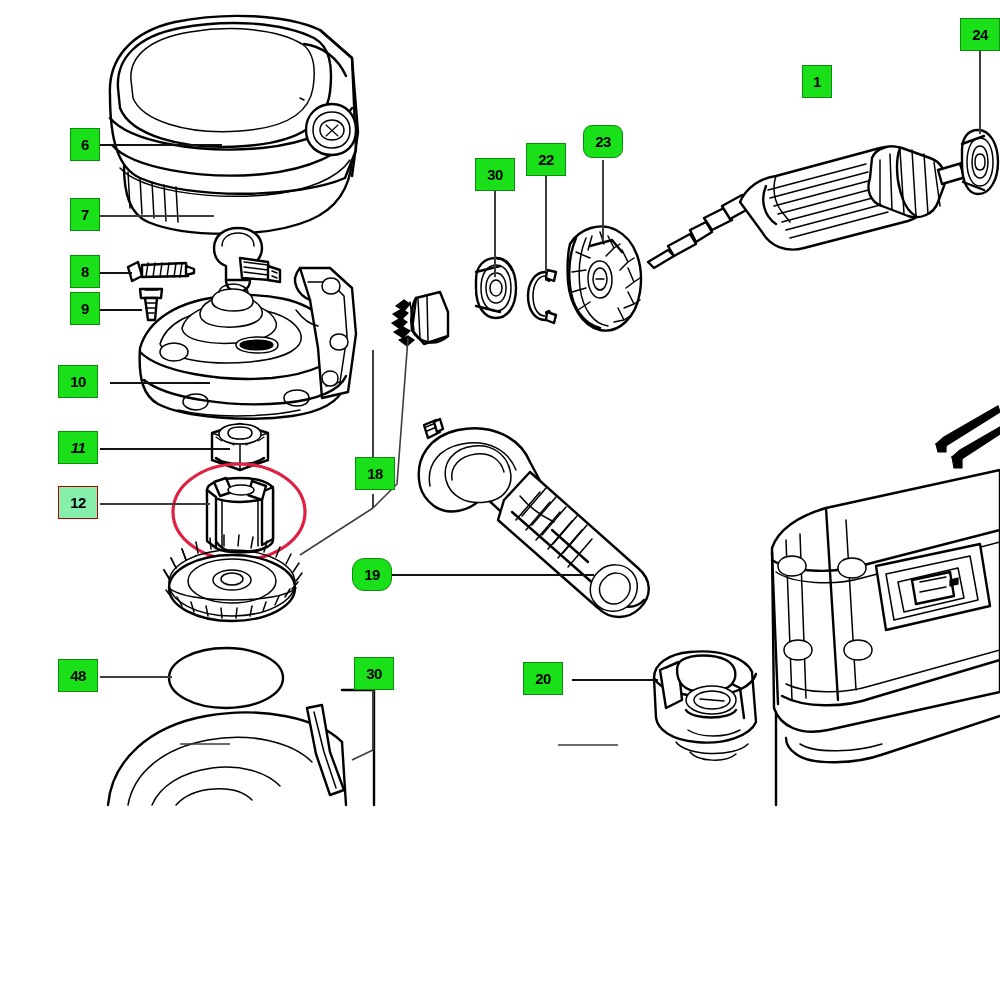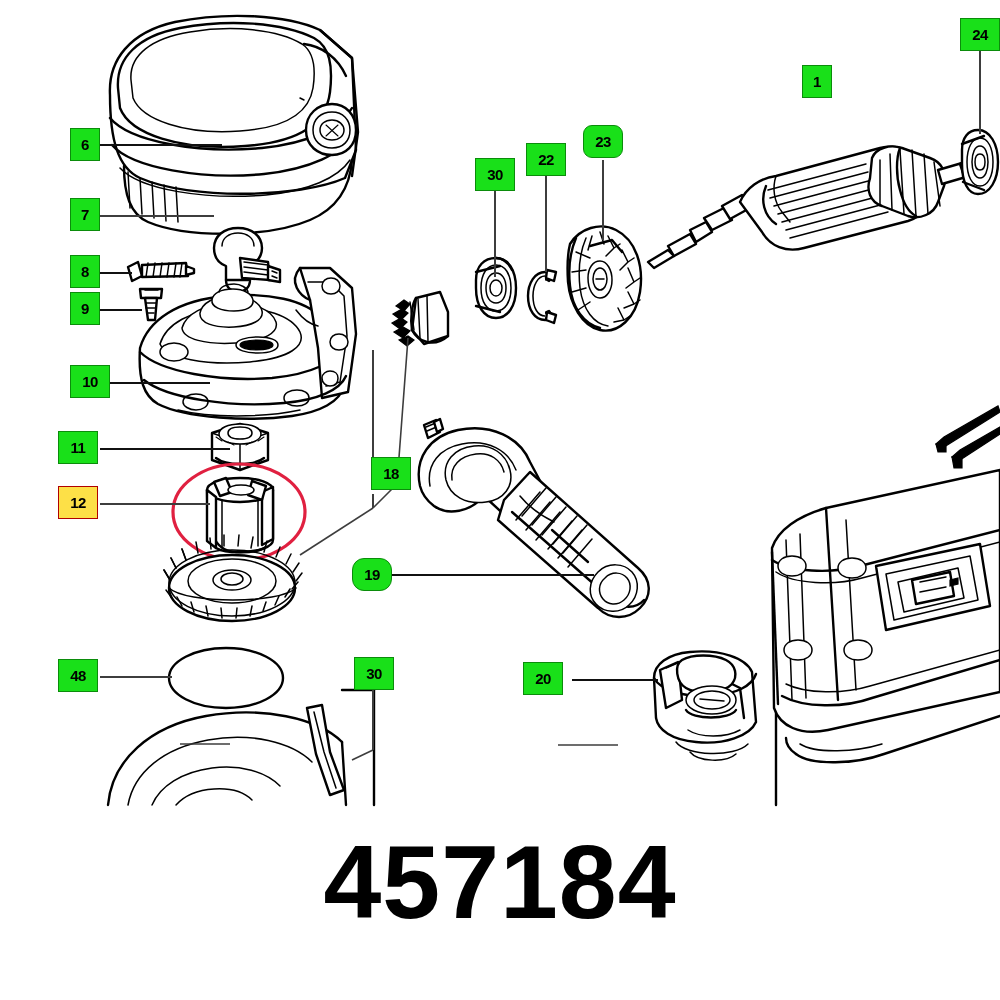--- a/index.html
+++ b/index.html
@@ -19,21 +19,21 @@
     font-family:"Liberation Sans","DejaVu Sans",sans-serif;
     font-size:15px;font-weight:700;line-height:1;
     color:#000000;
     background:#19E019;
     border:1px solid #0b8c0b;
     box-sizing:border-box;
     letter-spacing:-0.5px;
     padding-bottom:1px;
     z-index:20;
   }
-  .callout.hot{background:#fde047;border-color:#b00000;}
+  .callout.hot{background:#86efac;border-color:#b00000;}
   .callout.w1{width:30px;height:33px;}
   .callout.w2{width:40px;height:33px;}
 
   
   .leader{position:absolute;background:#3d3d3d;z-index:10;}
   .leader.h{height:1.6px;}
   .leader.v{width:1.6px;}
   .leader.dark{background:#111;height:2.2px;}
 
   
@@ -462,33 +462,32 @@
     <path d="M373 508 L300 555" fill="none" stroke="#3d3d3d" stroke-width="1.6"></path>
     <path d="M373 750 L352 760" fill="none" stroke="#3d3d3d" stroke-width="1.6"></path>
     <path d="M180 744 L230 744" fill="none" stroke="#3d3d3d" stroke-width="1.6"></path>
     <path d="M558 745 L618 745" fill="none" stroke="#3d3d3d" stroke-width="1.6"></path>
   </svg>
 
   <div class="callout w1" style="left:70px;top:128px;">6</div>
   <div class="callout w1" style="left:70px;top:198px;">7</div>
   <div class="callout w1" style="left:70px;top:255px;">8</div>
   <div class="callout w1" style="left:70px;top:292px;">9</div>
-  <div class="callout w2" style="left:58px;top:365px;margin-left:12px;">10</div>
-  <div class="callout w2" style="left:58px;top:431px;">11</div>
+  <div class="callout w2" style="left:58px;top:365px;">10</div>
+  <div class="callout w2" style="left:58px;top:431px;font-style:italic;">11</div>
   <div class="callout w2 hot" style="left:58px;top:486px;">12</div>
   <div class="callout w2" style="left:58px;top:659px;">48</div>
 
-  <div class="callout w2" style="left:371px;top:457px;text-align:right;">18</div>
+  <div class="callout w2" style="left:355px;top:457px;text-align:right;">18</div>
   <div class="callout w2" style="left:352px;top:558px;border-radius:12px;">19</div>
   <div class="callout w2" style="left:354px;top:657px;">30</div>
 
   <div class="callout w2" style="left:475px;top:158px;">30</div>
   <div class="callout w2" style="left:526px;top:143px;">22</div>
   <div class="callout w2" style="left:583px;top:125px;border-radius:9px;">23</div>
 
   <div class="callout w2" style="left:523px;top:662px;">20</div>
 
   <div class="callout w1" style="left:802px;top:65px;">1</div>
   <div class="callout w2" style="left:960px;top:18px;">24</div>
 
-  <div id="partno">457184</div>
 
 </div>
 
 </body></html>

